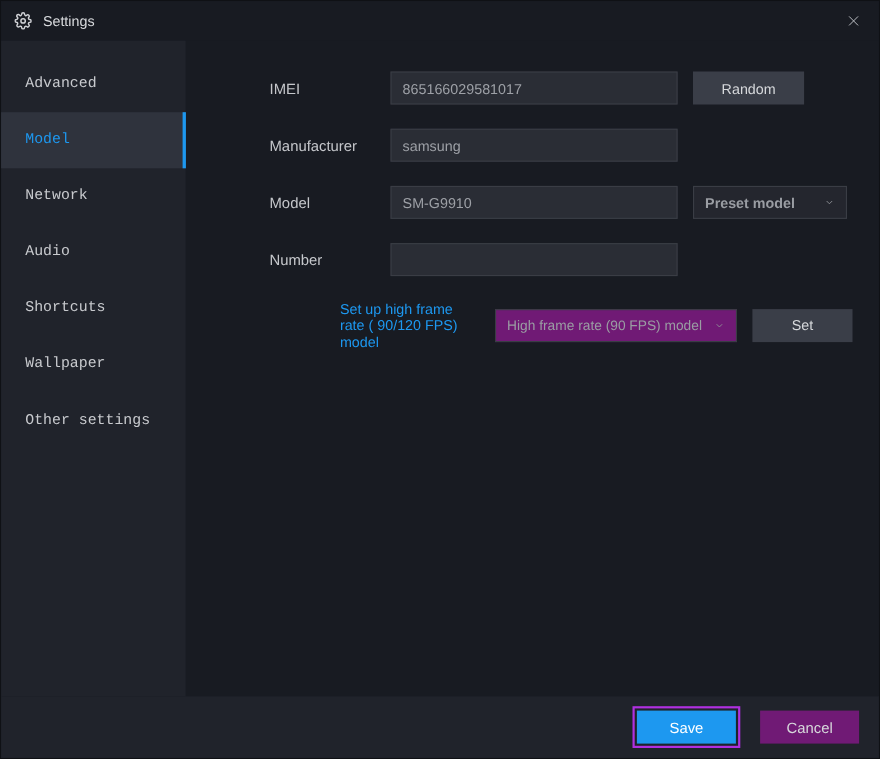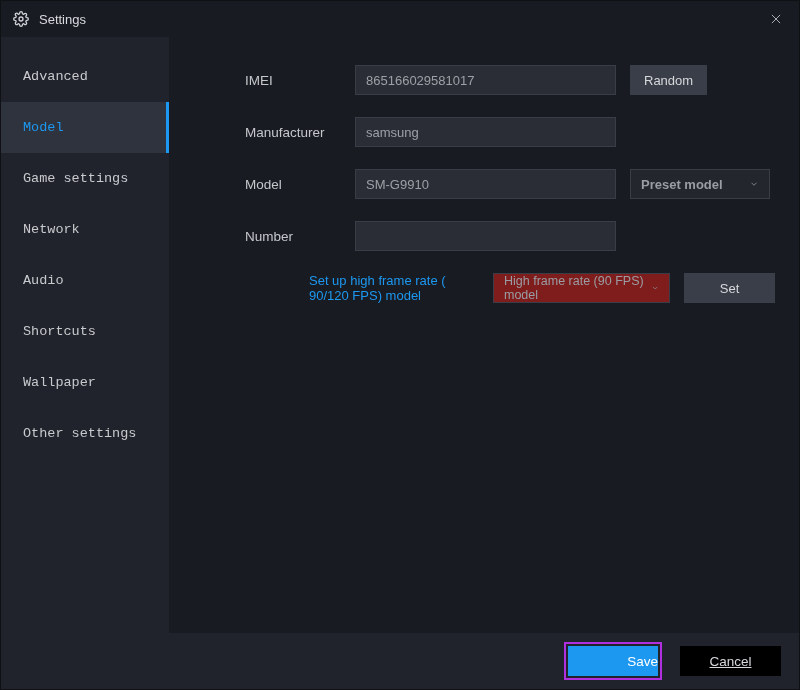--- a/index.html
+++ b/index.html
@@ -112,21 +112,21 @@
       color: #9da0a6;
       padding: 0 10px;
       font-size: 13px;
       outline: none;
     }
     .text-input::placeholder {
       color: #8b8e94;
     }
     .btn {
       height: 30px;
-      padding: 0 14px;
+      padding: 0 26px;
       background: #3a3e48;
       border: none;
       color: #d6d8db;
       font-size: 13px;
       cursor: pointer;
       display: inline-flex;
       align-items: center;
       justify-content: center;
     }
     .select-like {
@@ -146,23 +146,23 @@
     .chev {
       width: 10px;
       height: 10px;
     }
     .link-text {
       color: #1d98f0;
       font-size: 13px;
       cursor: pointer;
     }
     .hfr-select {
-      width: 177px;
-      height: 30px;
-      background: #7f1d1d;
+      width: 220px;
+      height: 30px;
+      background: #701a75;
       border: 1px solid #3a3d45;
       color: #9a9da3;
       display: flex;
       align-items: center;
       justify-content: space-between;
       padding: 0 10px;
       font-size: 12.5px;
       cursor: pointer;
     }
     .footer {
@@ -175,36 +175,34 @@
       gap: 18px;
     }
     .btn-save {
       height: 30px;
       width: 90px;
       background: #1d98f0;
       color: #fff;
       border: none;
       font-size: 13.5px;
       cursor: pointer;
-      text-align: right;
     }
     .save-wrap {
       border: 2px solid #b030e0;
       padding: 2px;
       display: inline-flex;
     }
     .btn-cancel {
       height: 30px;
-      width: 101px;
-      background: #000000;
+      width: 90px;
+      background: #701a75;
       color: #d6d8db;
       border: none;
       font-size: 13.5px;
       cursor: pointer;
-      text-decoration: underline;
     }
     .sub-block {
       margin-left: 110px;
       display: flex;
       flex-direction: row;
       gap: 14px;
     }
     .sub-row {
       display: flex;
       align-items: center;
@@ -234,23 +232,20 @@
 
   <div class="body">
     <div class="sidebar">
       <div class="sidebar-item">
         <span>Advanced</span>
       </div>
       <div class="sidebar-item active">
         <span>Model</span>
       </div>
       <div class="sidebar-item">
-        <span>Game settings</span>
-      </div>
-      <div class="sidebar-item">
         <span>Network</span>
       </div>
       <div class="sidebar-item">
         <span>Audio</span>
       </div>
       <div class="sidebar-item">
         <span>Shortcuts</span>
       </div>
       <div class="sidebar-item">
         <span>Wallpaper</span>

